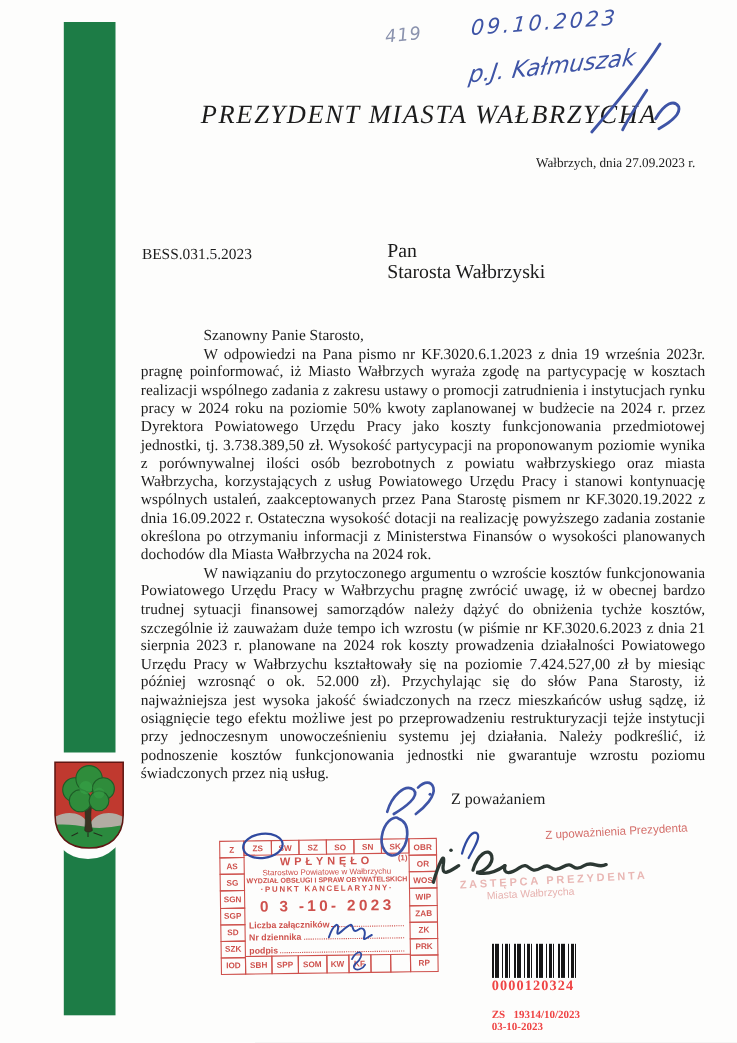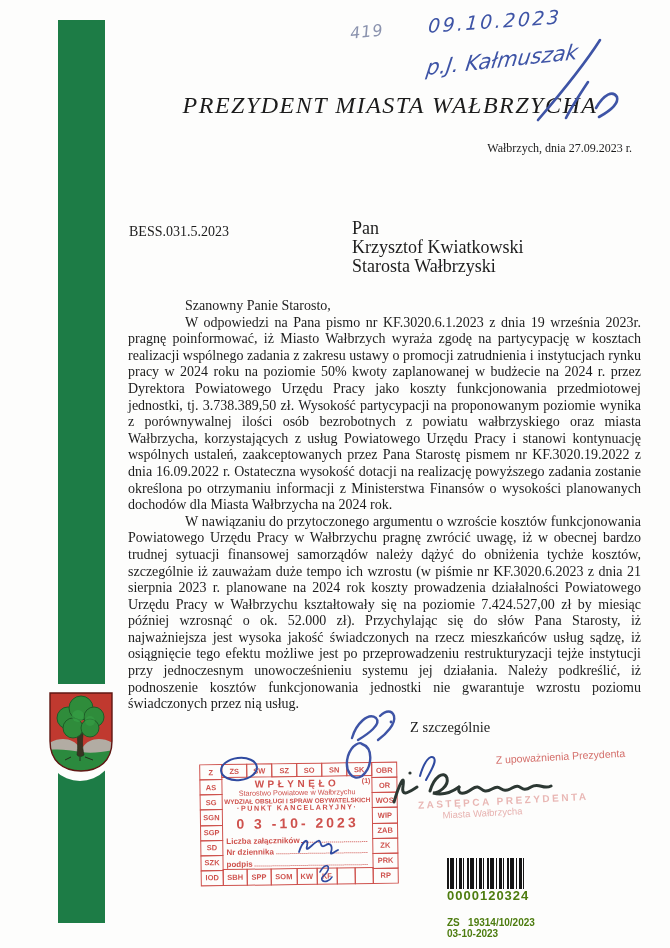--- a/index.html
+++ b/index.html
@@ -57,21 +57,21 @@
   .s-mark{position:absolute;right:2px;top:1px;font-size:7px;font-weight:bold;}
   .s-org1{font-size:7.3px;line-height:8px;}
   .s-org2{font-size:6.4px;font-weight:bold;line-height:7px;}
   .s-org3{font-size:7.2px;font-weight:bold;letter-spacing:1.5px;line-height:8px;}
   .s-date{font-size:14px;font-weight:bold;letter-spacing:3px;margin:3px 0 2px;}
   .s-field{display:flex;align-items:flex-end;font-size:8px;font-weight:bold;width:100%;
            box-sizing:border-box;padding:0 4px;height:13px;}
   .s-field .dots{flex:1;border-bottom:1.4px dotted currentColor;margin:0 2px 2px;}
 
   
-  .bc{left:447px;top:858px;font-family:Liberation Sans, sans-serif;color:#4d7c0f;}
+  .bc{left:447px;top:858px;font-family:Liberation Serif, serif;color:#ef4444;}
   .bc-bars{width:79px;height:31px;
     background:repeating-linear-gradient(90deg,#161616 0 2px,#fff 2px 3px,#161616 3px 7px,
       #fff 7px 9px,#161616 9px 10px,#fff 10px 12px,#161616 12px 15px,#fff 15px 16px,
       #161616 16px 17px,#fff 17px 20px);}
   .bc-num{font-size:13px;font-weight:bold;letter-spacing:1px;line-height:14px;}
   .bc-ref,.bc-date{font-size:10px;font-weight:bold;line-height:11px;white-space:pre;}
   .bc-ref{margin-top:14px;}
 </style>
 </head>
 <body>
@@ -108,31 +108,30 @@
   <div class="abs hw hw-num">419</div>
   <div class="abs hw hw-date">09.10.2023</div>
   <div class="abs hw hw-name">p.J. Kałmuszak</div>
 
   <div class="abs title">PREZYDENT MIASTA WAŁBRZYCHA</div>
   <div class="abs place-date">Wałbrzych, dnia 27.09.2023 r.</div>
   <div class="abs reference">BESS.031.5.2023</div>
 
   <div class="abs recipient">
     <div>Pan</div>
-    <div>Krzysztof Kwiatkowski</div>
     <div>Starosta Wałbrzyski</div>
   </div>
 
   <div class="abs body-text">
     <div class="ind">Szanowny Panie Starosto,</div>
     <p class="ind">W odpowiedzi na Pana pismo nr KF.3020.6.1.2023 z dnia 19 września 2023r. pragnę poinformować, iż Miasto Wałbrzych wyraża zgodę na partycypację w kosztach realizacji wspólnego zadania z zakresu ustawy o promocji zatrudnienia i instytucjach rynku pracy w 2024 roku na poziomie 50% kwoty zaplanowanej w budżecie na 2024 r. przez Dyrektora Powiatowego Urzędu Pracy jako koszty funkcjonowania przedmiotowej jednostki, tj. 3.738.389,50 zł. Wysokość partycypacji na proponowanym poziomie wynika z porównywalnej ilości osób bezrobotnych z powiatu wałbrzyskiego oraz miasta Wałbrzycha, korzystających z usług Powiatowego Urzędu Pracy i stanowi kontynuację wspólnych ustaleń, zaakceptowanych przez Pana Starostę pismem nr KF.3020.19.2022 z dnia 16.09.2022 r. Ostateczna wysokość dotacji na realizację powyższego zadania zostanie określona po otrzymaniu informacji z Ministerstwa Finansów o wysokości planowanych dochodów dla Miasta Wałbrzycha na 2024 rok.</p>
     <p class="ind">W nawiązaniu do przytoczonego argumentu o wzroście kosztów funkcjonowania Powiatowego Urzędu Pracy w Wałbrzychu pragnę zwrócić uwagę, iż w obecnej bardzo trudnej sytuacji finansowej samorządów należy dążyć do obniżenia tychże kosztów, szczególnie iż zauważam duże tempo ich wzrostu (w piśmie nr KF.3020.6.2023 z dnia 21 sierpnia 2023 r. planowane na 2024 rok koszty prowadzenia działalności Powiatowego Urzędu Pracy w Wałbrzychu kształtowały się na poziomie 7.424.527,00 zł by miesiąc później wzrosnąć o ok. 52.000 zł). Przychylając się do słów Pana Starosty, iż najważniejsza jest wysoka jakość świadczonych na rzecz mieszkańców usług sądzę, iż osiągnięcie tego efektu możliwe jest po przeprowadzeniu restrukturyzacji tejże instytucji przy jednoczesnym unowocześnieniu systemu jej działania. Należy podkreślić, iż podnoszenie kosztów funkcjonowania jednostki nie gwarantuje wzrostu poziomu świadczonych przez nią usług.</p>
   </div>
 
-  <div class="abs closing">Z szczególnie</div>
+  <div class="abs closing">Z poważaniem</div>
 
   <div class="abs auth">
     <div class="a1">Z upoważnienia Prezydenta</div>
     <div class="a2">ZASTĘPCA PREZYDENTA</div>
     <div class="a3">Miasta Wałbrzycha</div>
   </div>
 
   <div class="abs stamp">
     <div class="s-col lft">
       <div class="s-cell">Z</div>

